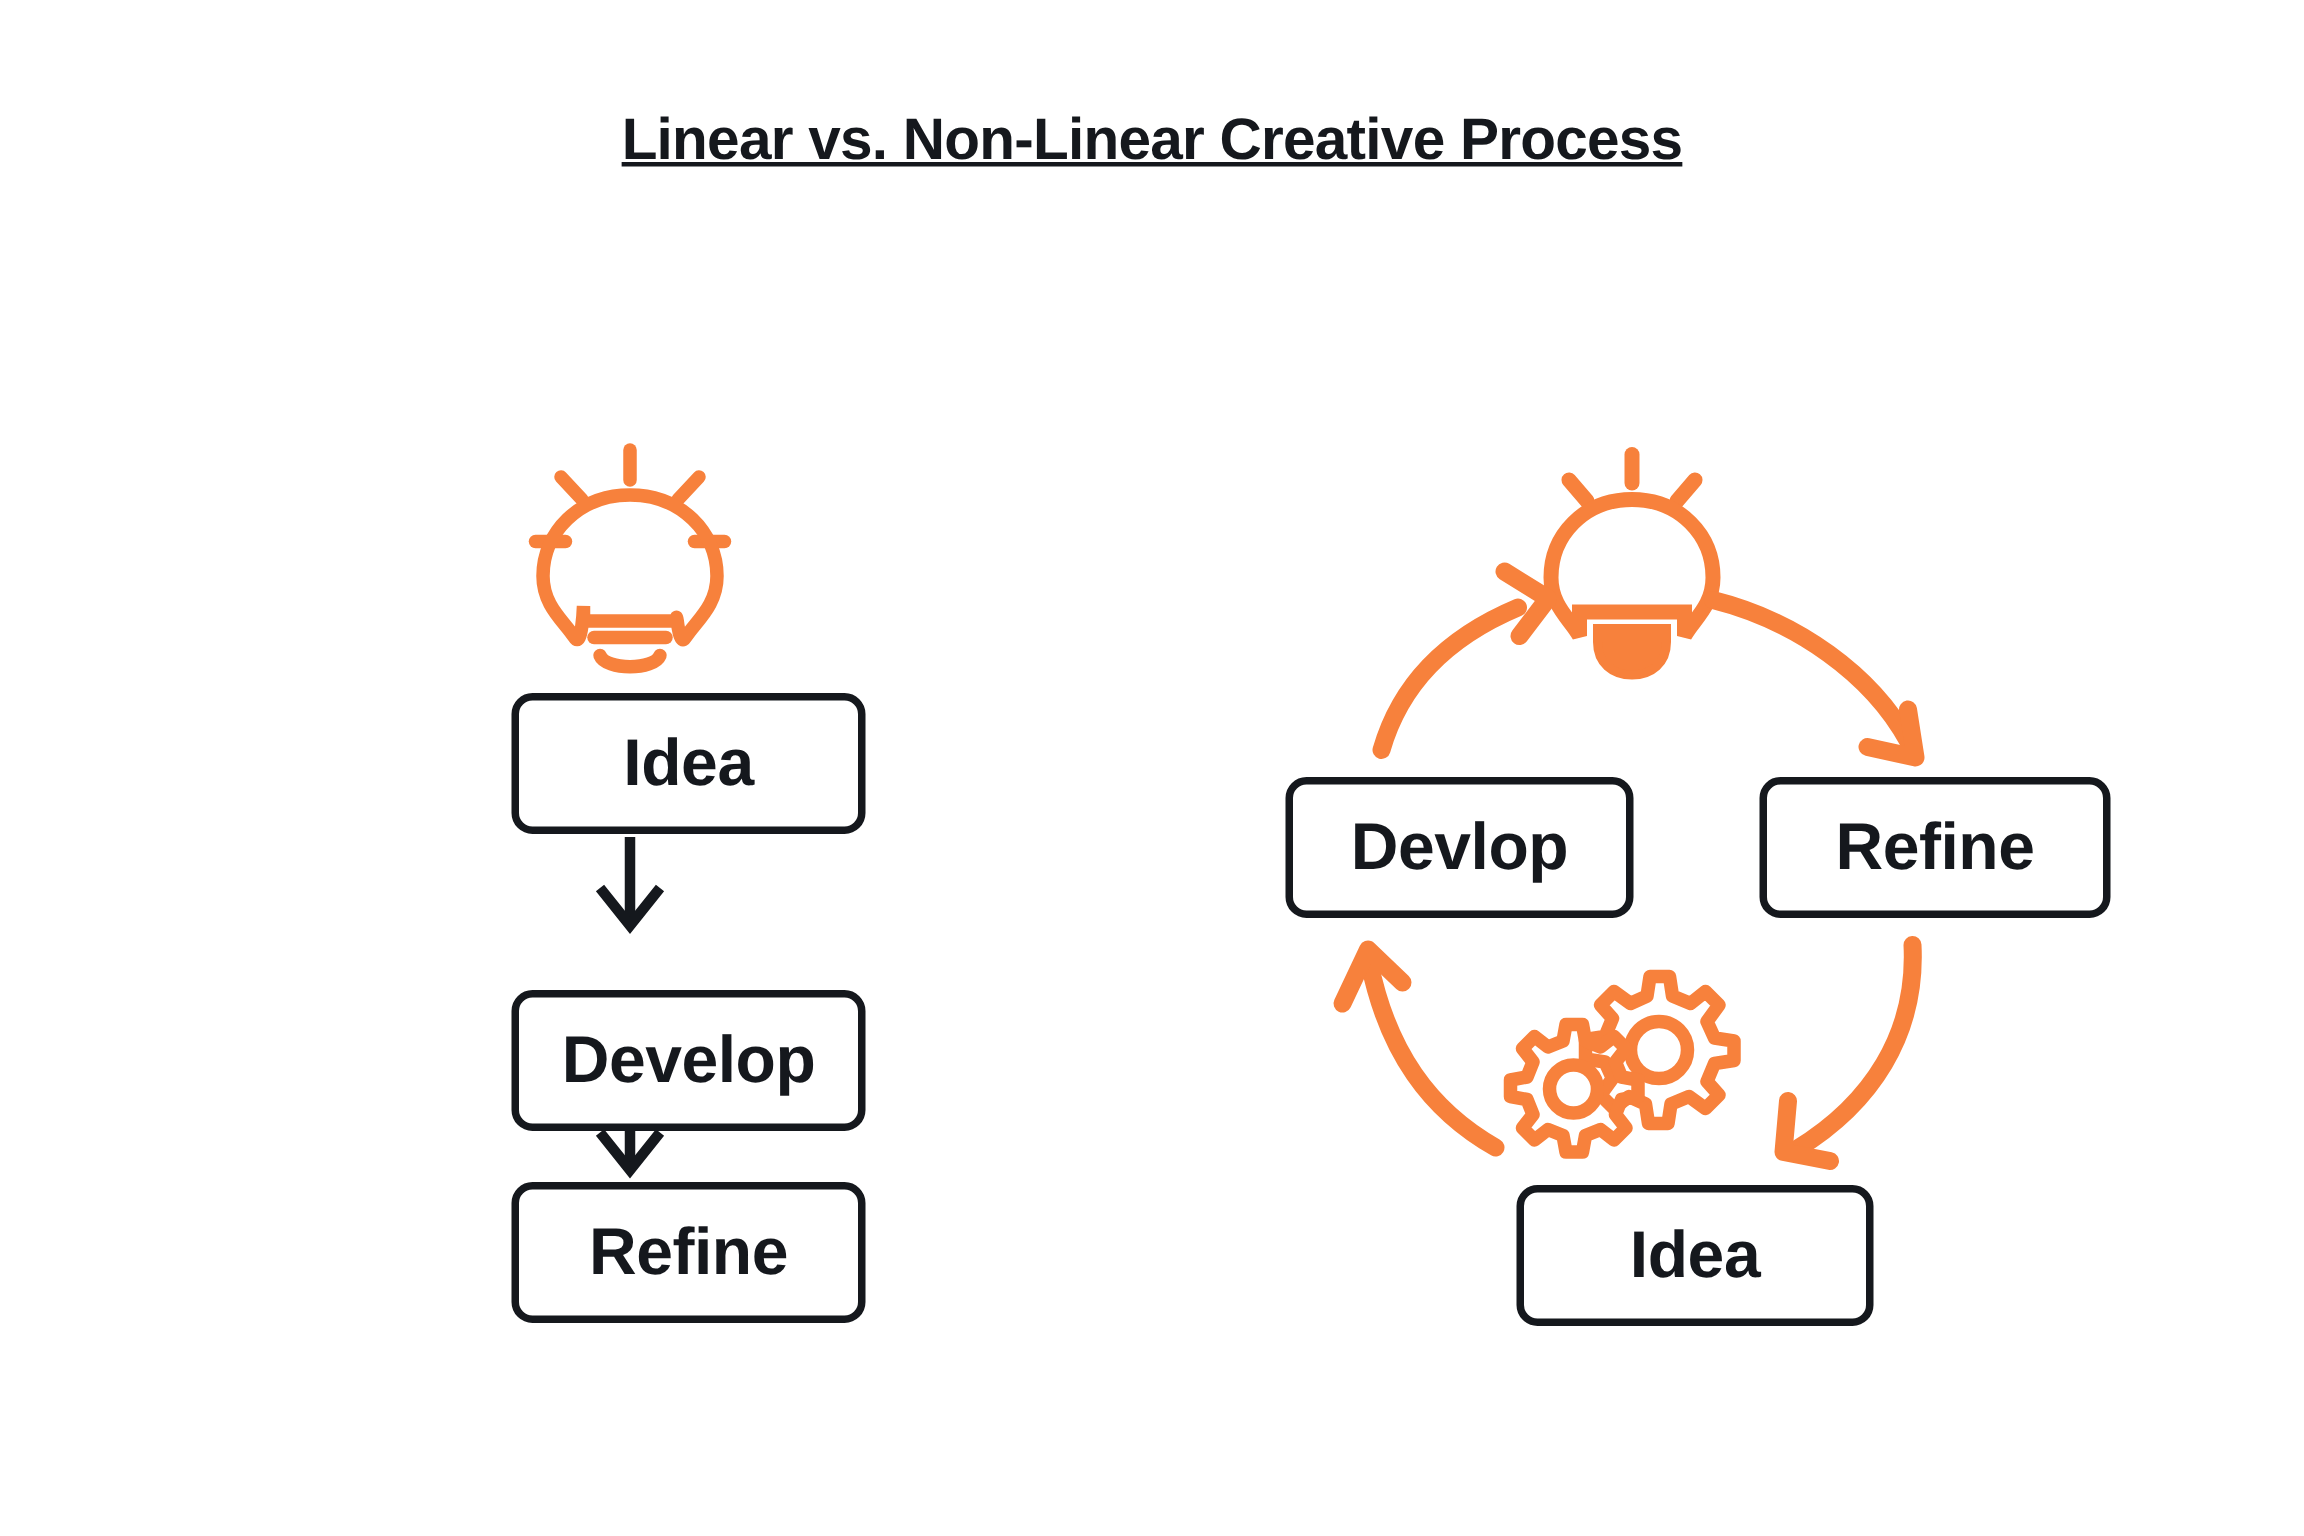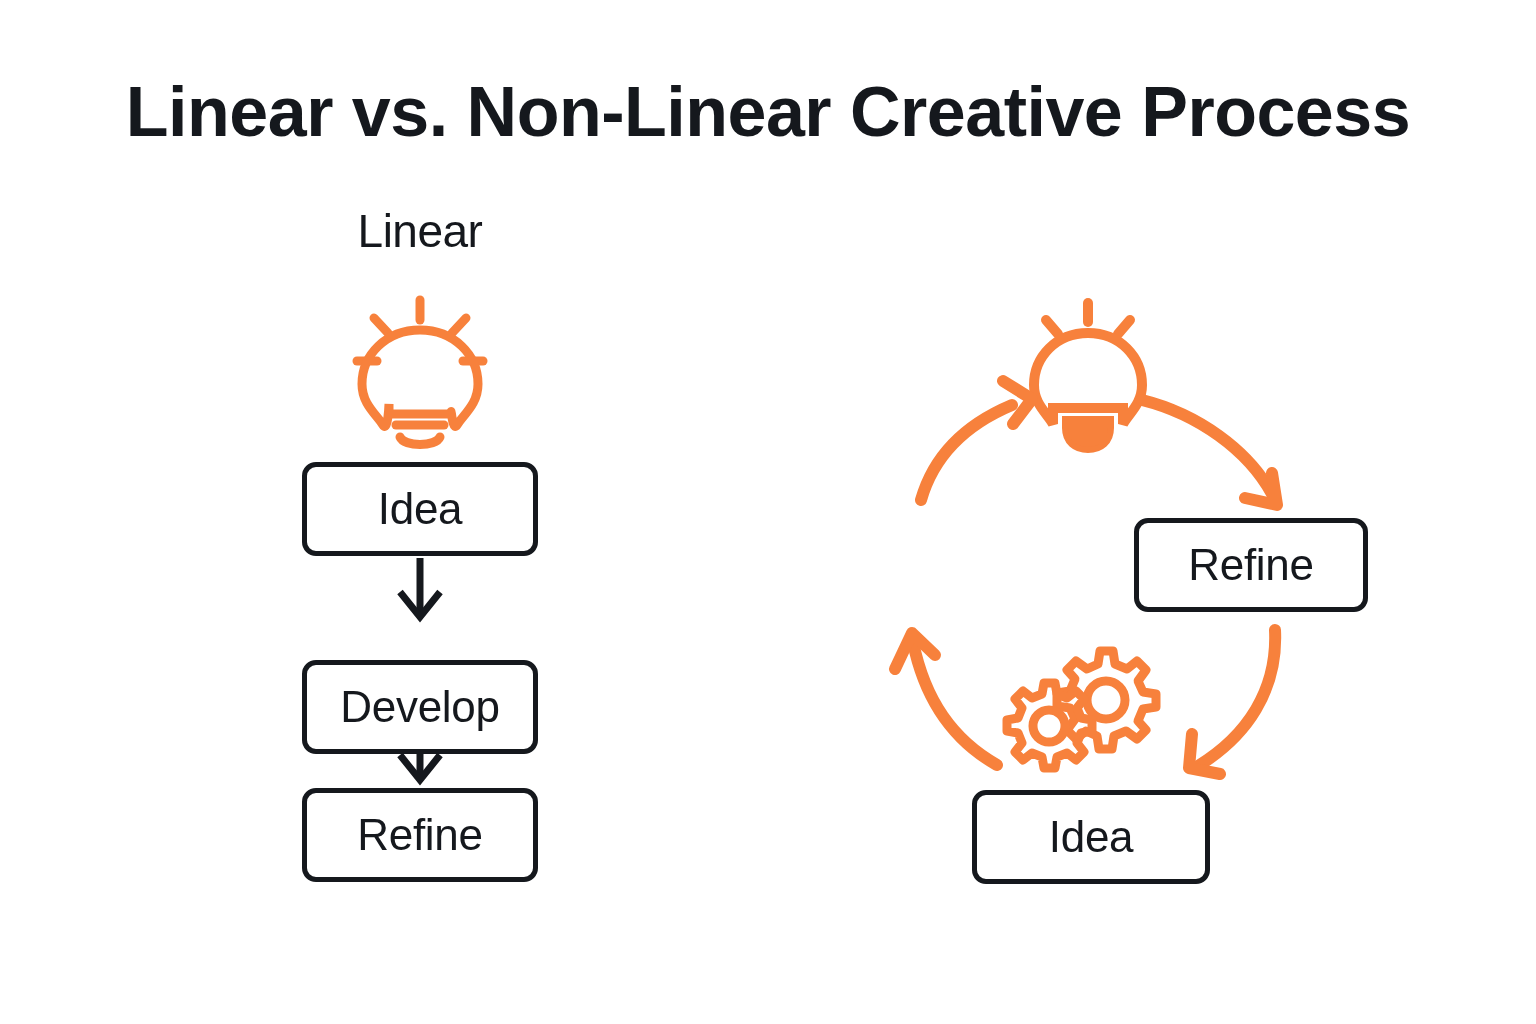--- a/index.html
+++ b/index.html
@@ -22,25 +22,26 @@
     height: 1024px;
   }
 
   
   .main-title {
     position: absolute;
     left: 0;
     top: 72px;
     width: 1536px;
     text-align: center;
-    font-size: 70px;
+    font-size: 39px;
     font-weight: 700;
     letter-spacing: -0.5px;
     color: #15181d;
     white-space: nowrap;
+    text-decoration: underline;
   }
   .col-title {
     position: absolute;
     top: 204px;
     font-size: 46px;
     font-weight: 500;
     letter-spacing: -0.5px;
     color: #15181d;
     text-align: center;
     white-space: nowrap;
@@ -52,24 +53,25 @@
   .flow-box {
     position: absolute;
     box-sizing: border-box;
     background: #ffffff;
     border: 5px solid #15181d;
     border-radius: 14px;
     display: flex;
     align-items: center;
     justify-content: center;
     font-size: 44px;
-    font-weight: 400;
+    font-weight: 700;
     letter-spacing: -0.3px;
     color: #15181d;
     white-space: nowrap;
+    margin-left: 39px;
   }
 
   
   #box-linear-idea    { left: 302px; top: 462px; width: 236px; height: 94px; }
   #box-linear-develop { left: 302px; top: 660px; width: 236px; height: 94px; }
   #box-linear-refine  { left: 302px; top: 788px; width: 236px; height: 94px; }
 
   
   #box-cycle-devlop { left: 818px; top: 518px; width: 232px; height: 94px; }
   #box-cycle-refine { left: 1134px; top: 518px; width: 234px; height: 94px; }
@@ -84,21 +86,20 @@
     pointer-events: none;
   }
 </style>
 </head>
 <body>
 
 <div id="canvas">
 
   <div class="main-title">Linear vs. Non-Linear Creative Process</div>
 
-  <div class="col-title left">Linear</div>
 
 
   <svg id="art" viewBox="0 0 1536 1024">
 
     <g stroke="#F7813C" stroke-width="9" stroke-linecap="round" fill="none">
 
       <line x1="420" y1="300" x2="420" y2="320"></line>
       <line x1="374" y1="318" x2="388" y2="333"></line>
       <line x1="466" y1="318" x2="452" y2="333"></line>
       <line x1="357" y1="361" x2="377" y2="361"></line>
@@ -194,18 +195,19 @@
       <path d="M895 669 L912 633 L935 655"></path>
     </g>
   </svg>
 
   <div class="flow-box" id="box-linear-idea">Idea</div>
 
   <div class="flow-box" id="box-linear-develop">Develop</div>
 
   <div class="flow-box" id="box-linear-refine">Refine</div>
 
+  <div class="flow-box" id="box-cycle-devlop">Devlop</div>
 
   <div class="flow-box" id="box-cycle-refine">Refine</div>
 
   <div class="flow-box" id="box-cycle-idea">Idea</div>
 
 </div>
 
 </body></html>

